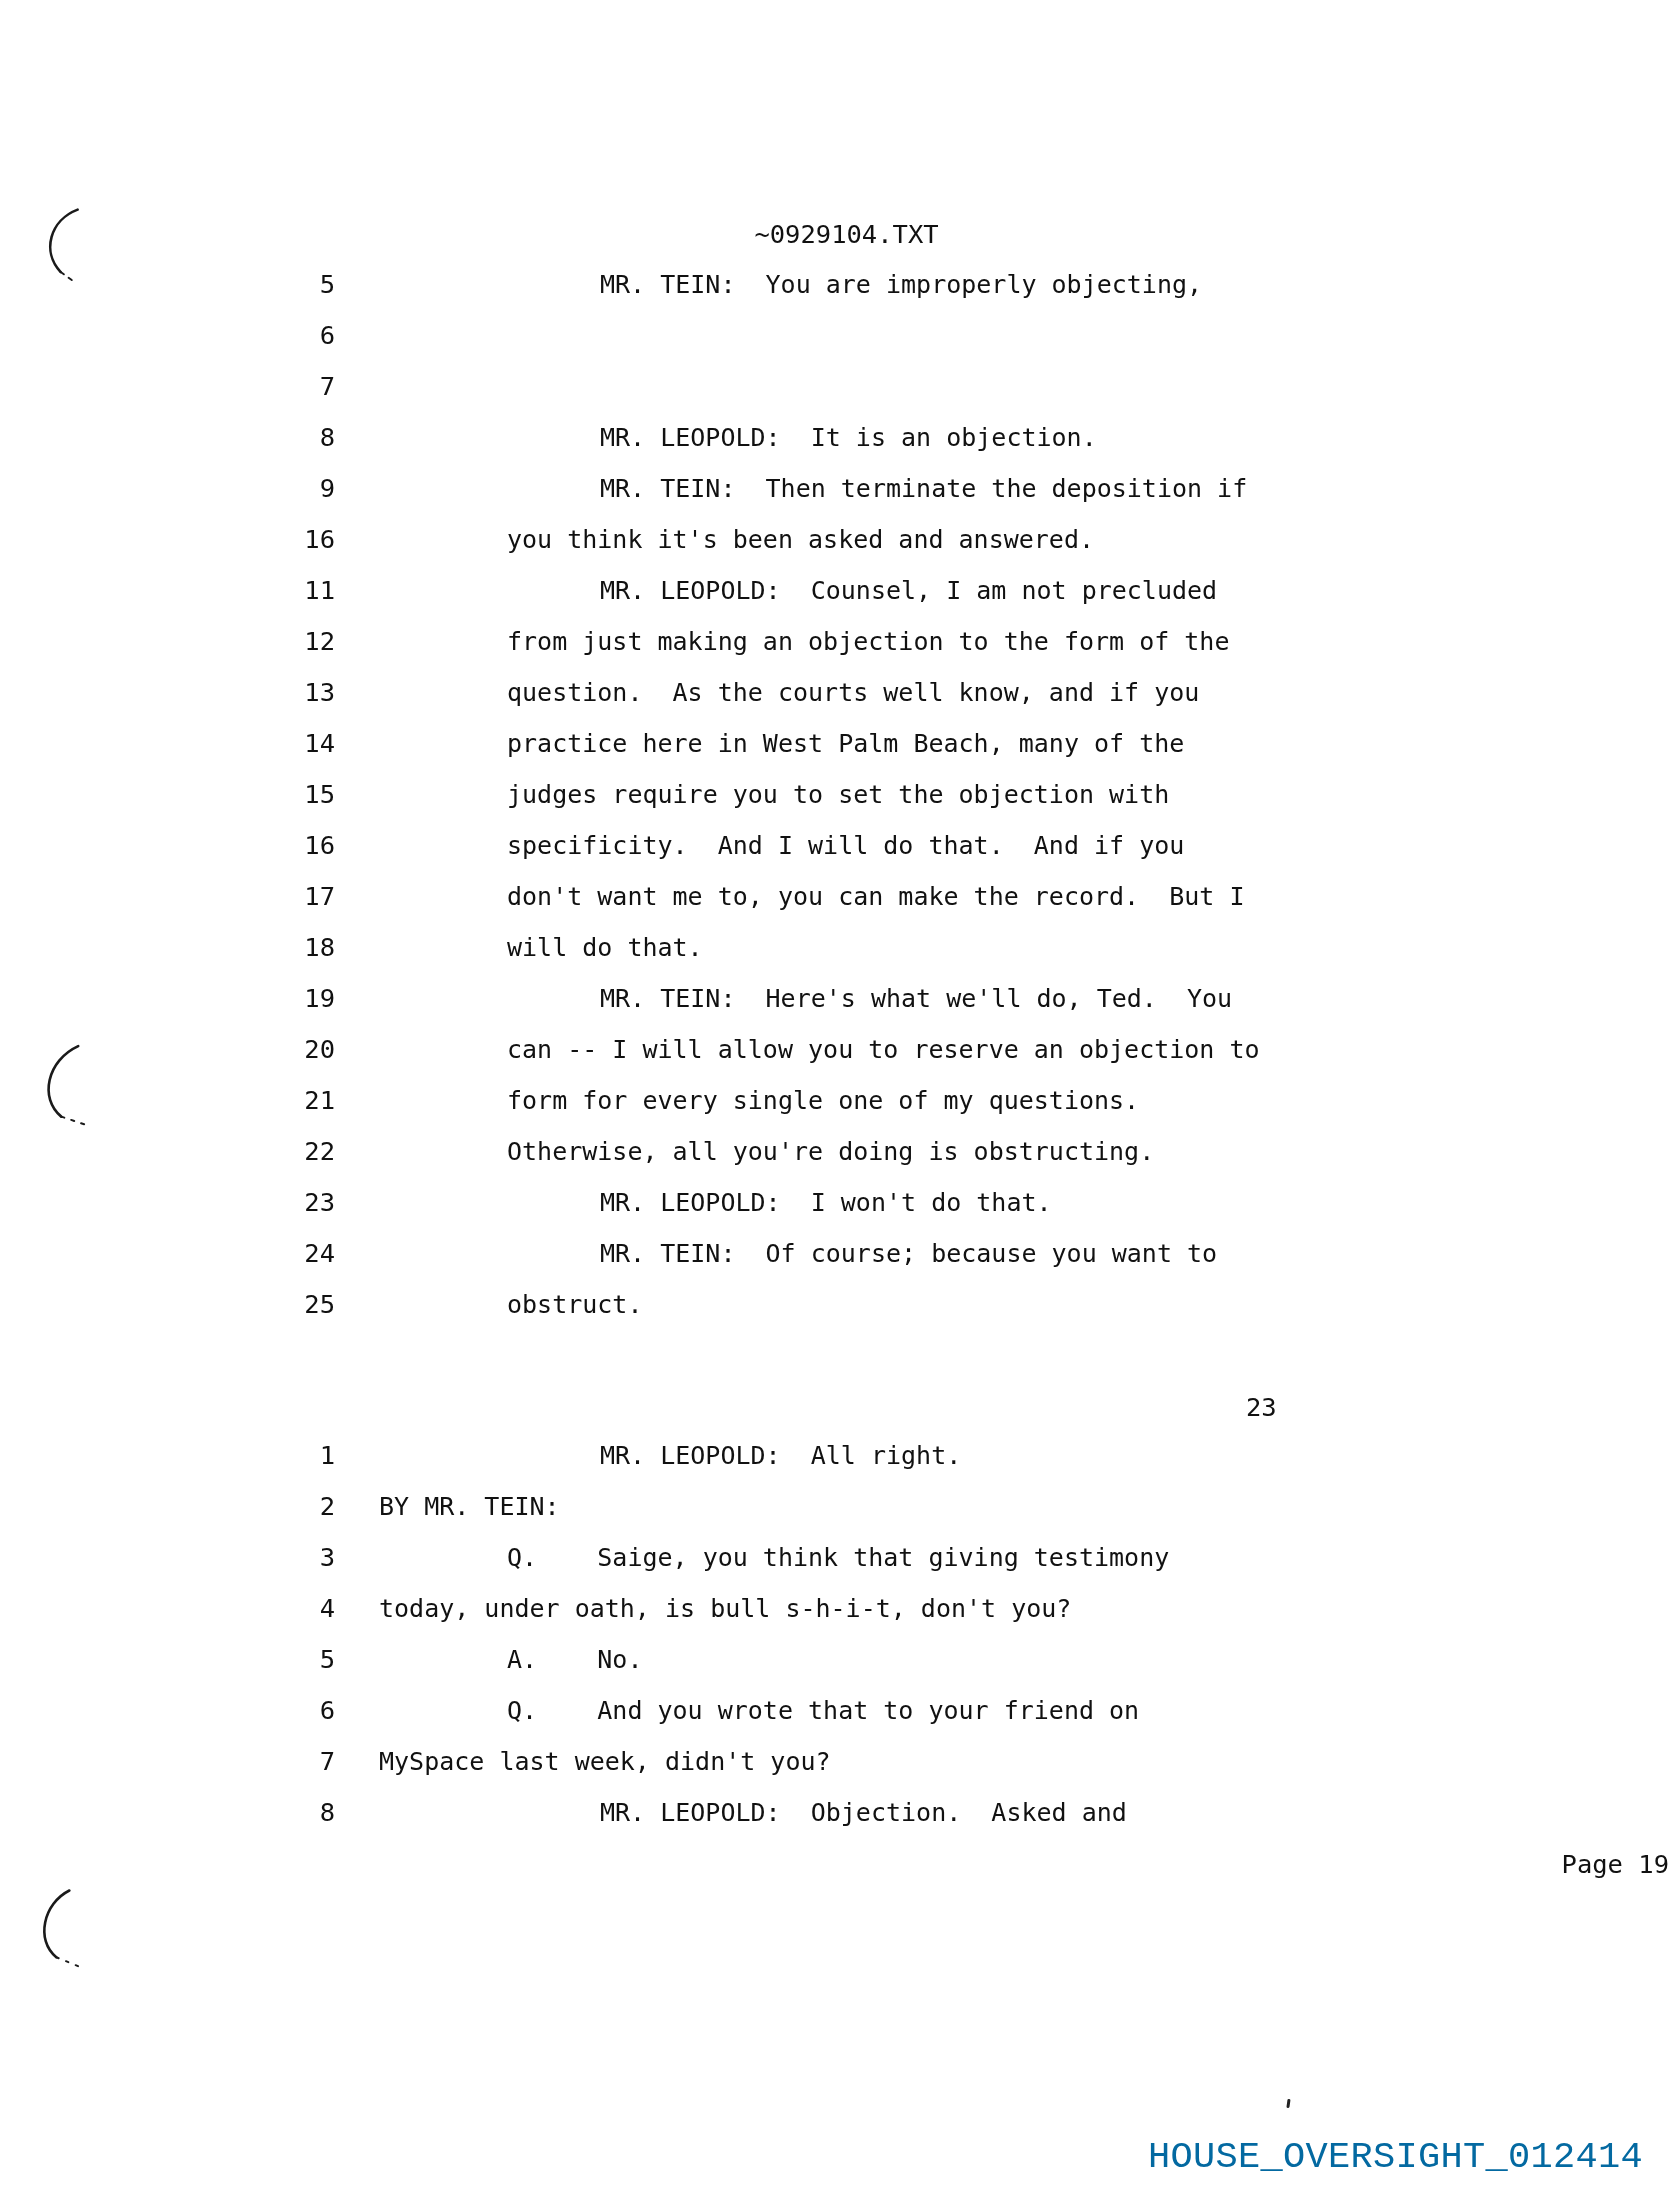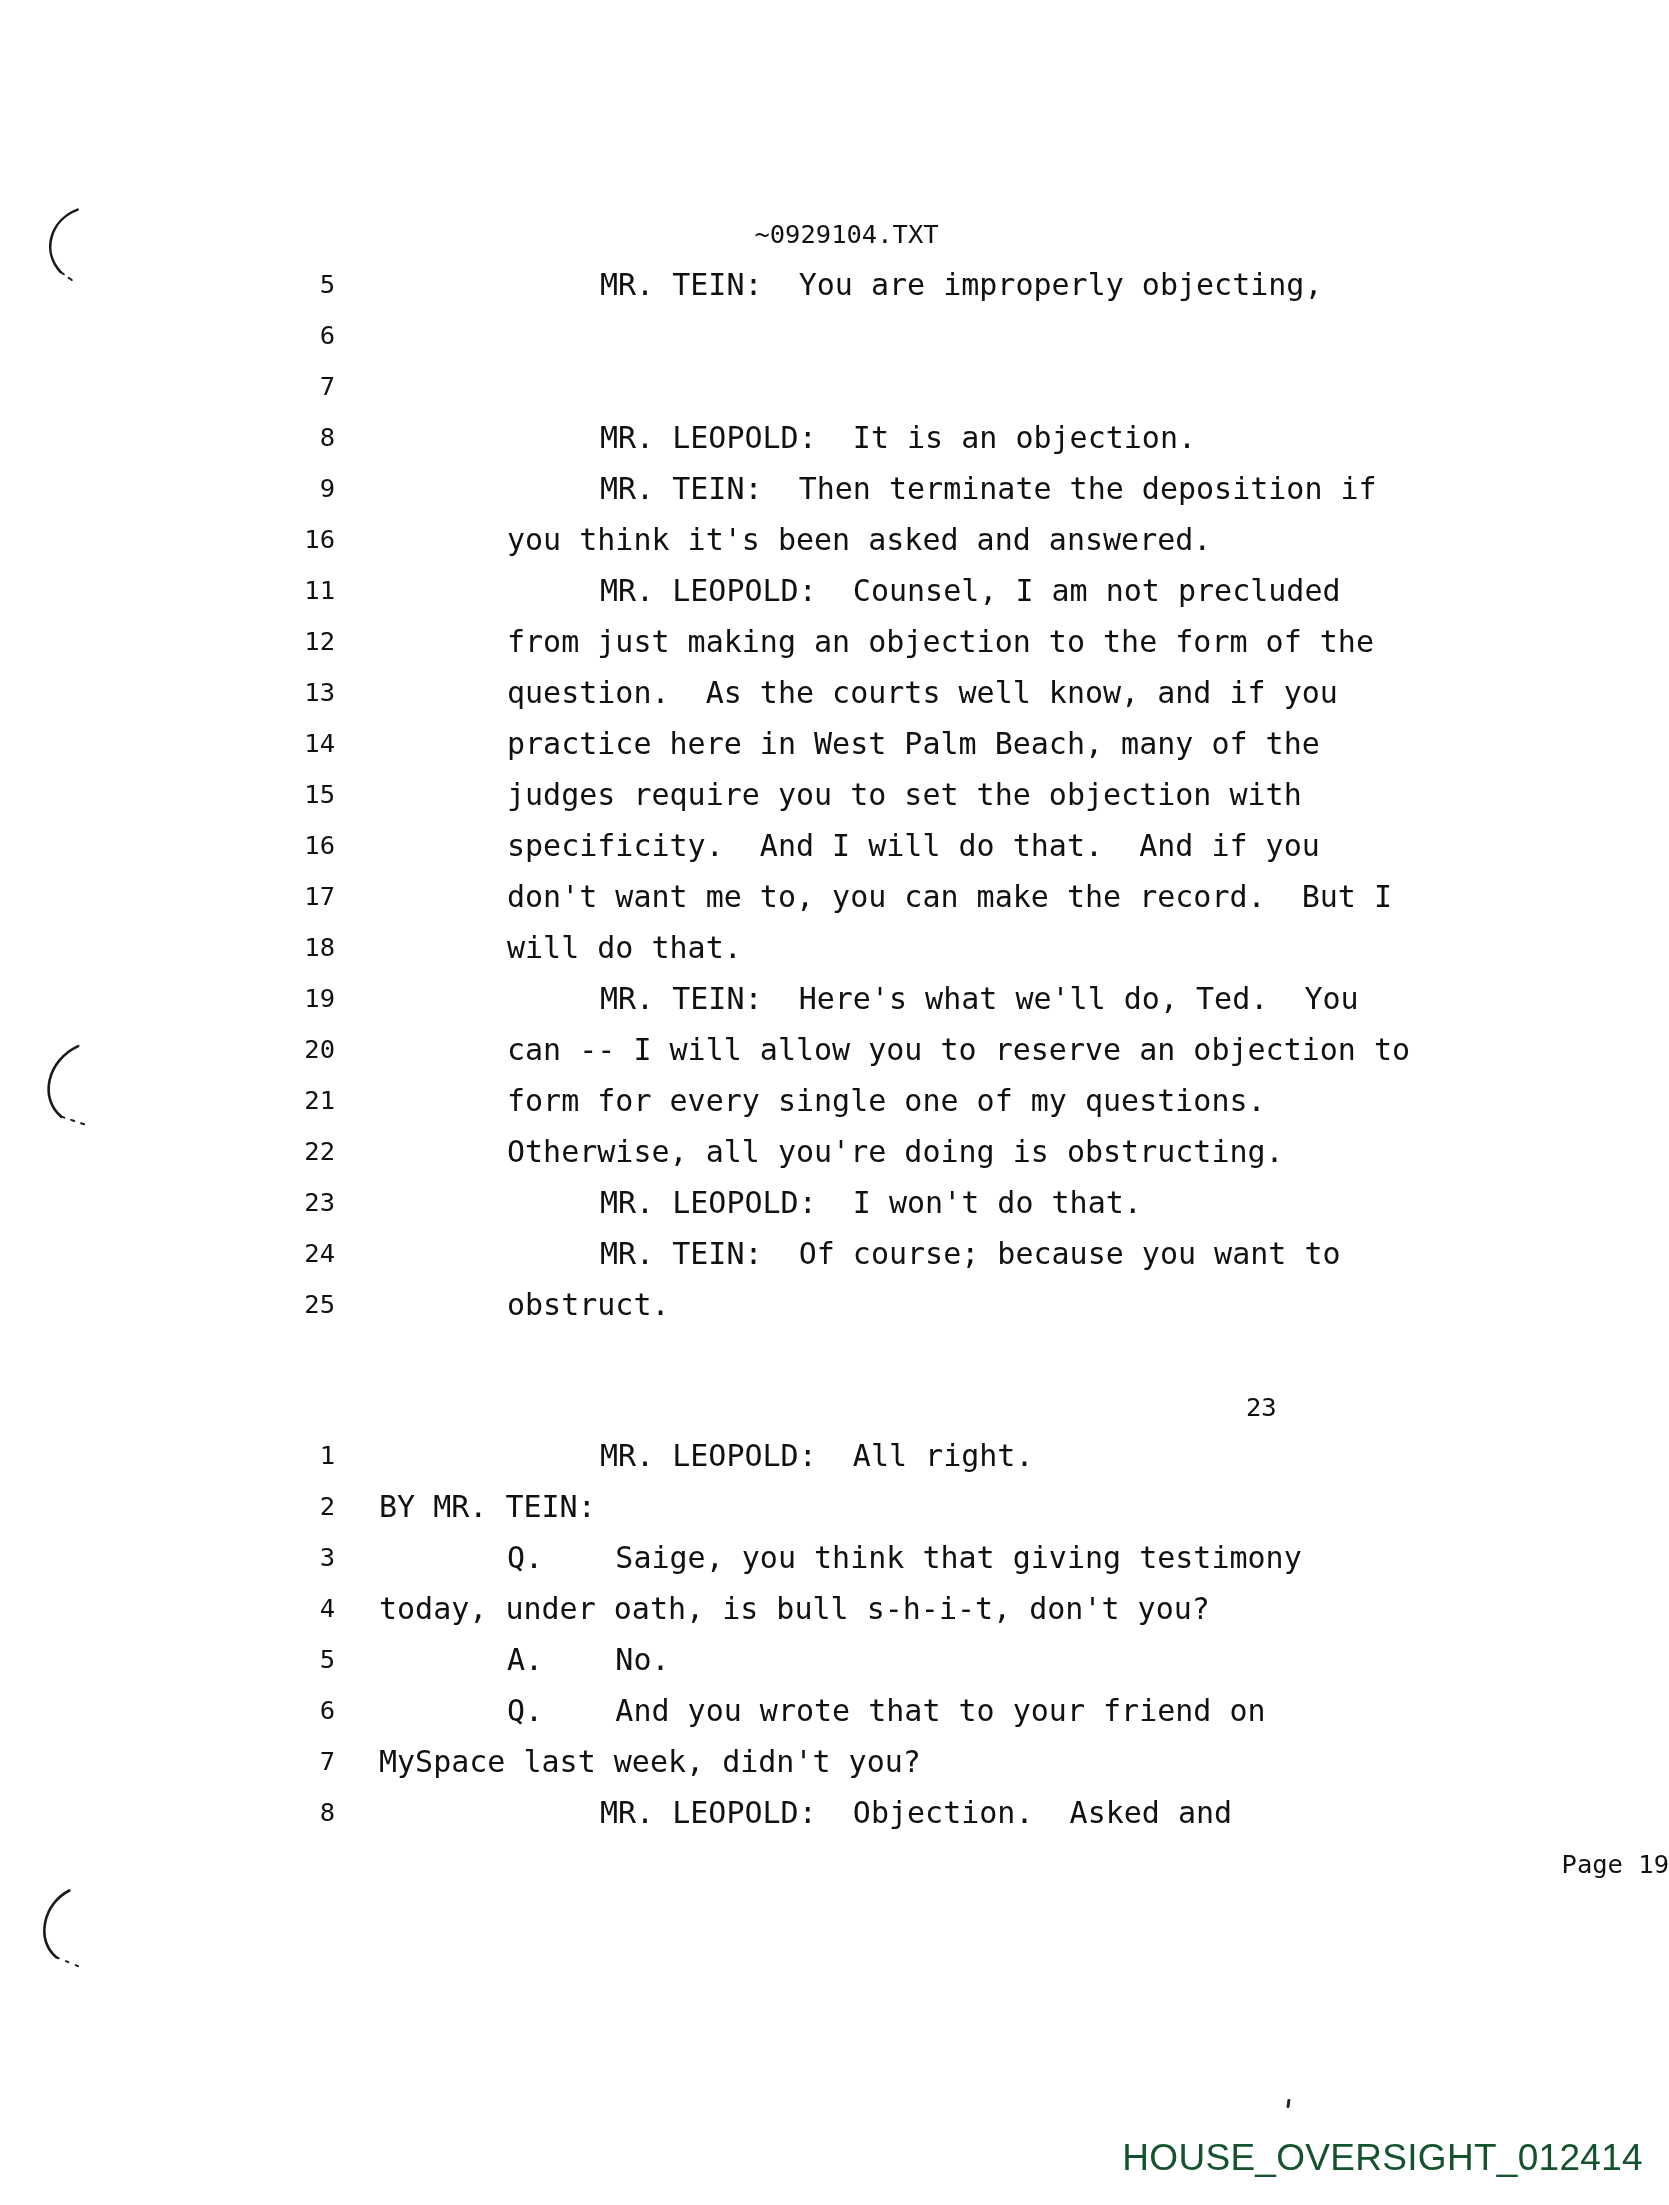--- a/index.html
+++ b/index.html
@@ -20,37 +20,37 @@
   .section{position:absolute;left:0;width:1669px;}
   #sec-a{top:259px;}
   #sec-b{top:1430px;}
   #sec-a .t-row{height:51px;line-height:51px;}
   #sec-b .t-row{height:51px;line-height:51px;}
   .t-row{position:relative;}
   .num{
     position:absolute;left:255px;width:80px;
     text-align:right;font-size:25.5px;white-space:pre;
   }
-  .txt{position:absolute;font-size:30px;white-space:pre;}
+  .txt{position:absolute;font-size:25px;white-space:pre;}
   .ind-speaker{left:600px;}
   .ind-cont{left:507px;}
   .ind-qa{left:507px;}
   .ind-margin{left:379px;}
   .page-number{
     position:absolute;left:1246px;top:1388px;
     font-size:25.5px;line-height:39px;white-space:pre;
   }
   .footer-label{
     position:absolute;top:1845px;left:0;width:1669px;
     text-align:right;font-size:25.5px;line-height:39px;white-space:pre;
   }
   .bates{
     position:absolute;top:2135px;right:26px;
-    font-family:Liberation Sans, sans-serif;
-    font-size:37px;line-height:45px;color:#14532d;
+    font-family:Liberation Mono, monospace;
+    font-size:37px;line-height:45px;color:#0369a1;
     letter-spacing:0.3px;white-space:pre;
   }
   
   .arc{position:absolute;}
   #arc-1{left:36px;top:203px;}
   #arc-2{left:26px;top:1038px;}
   #arc-3{left:26px;top:1884px;}
   .speck{
     position:absolute;left:1287px;top:2099px;
     width:3.3px;height:8.5px;background:#222;

